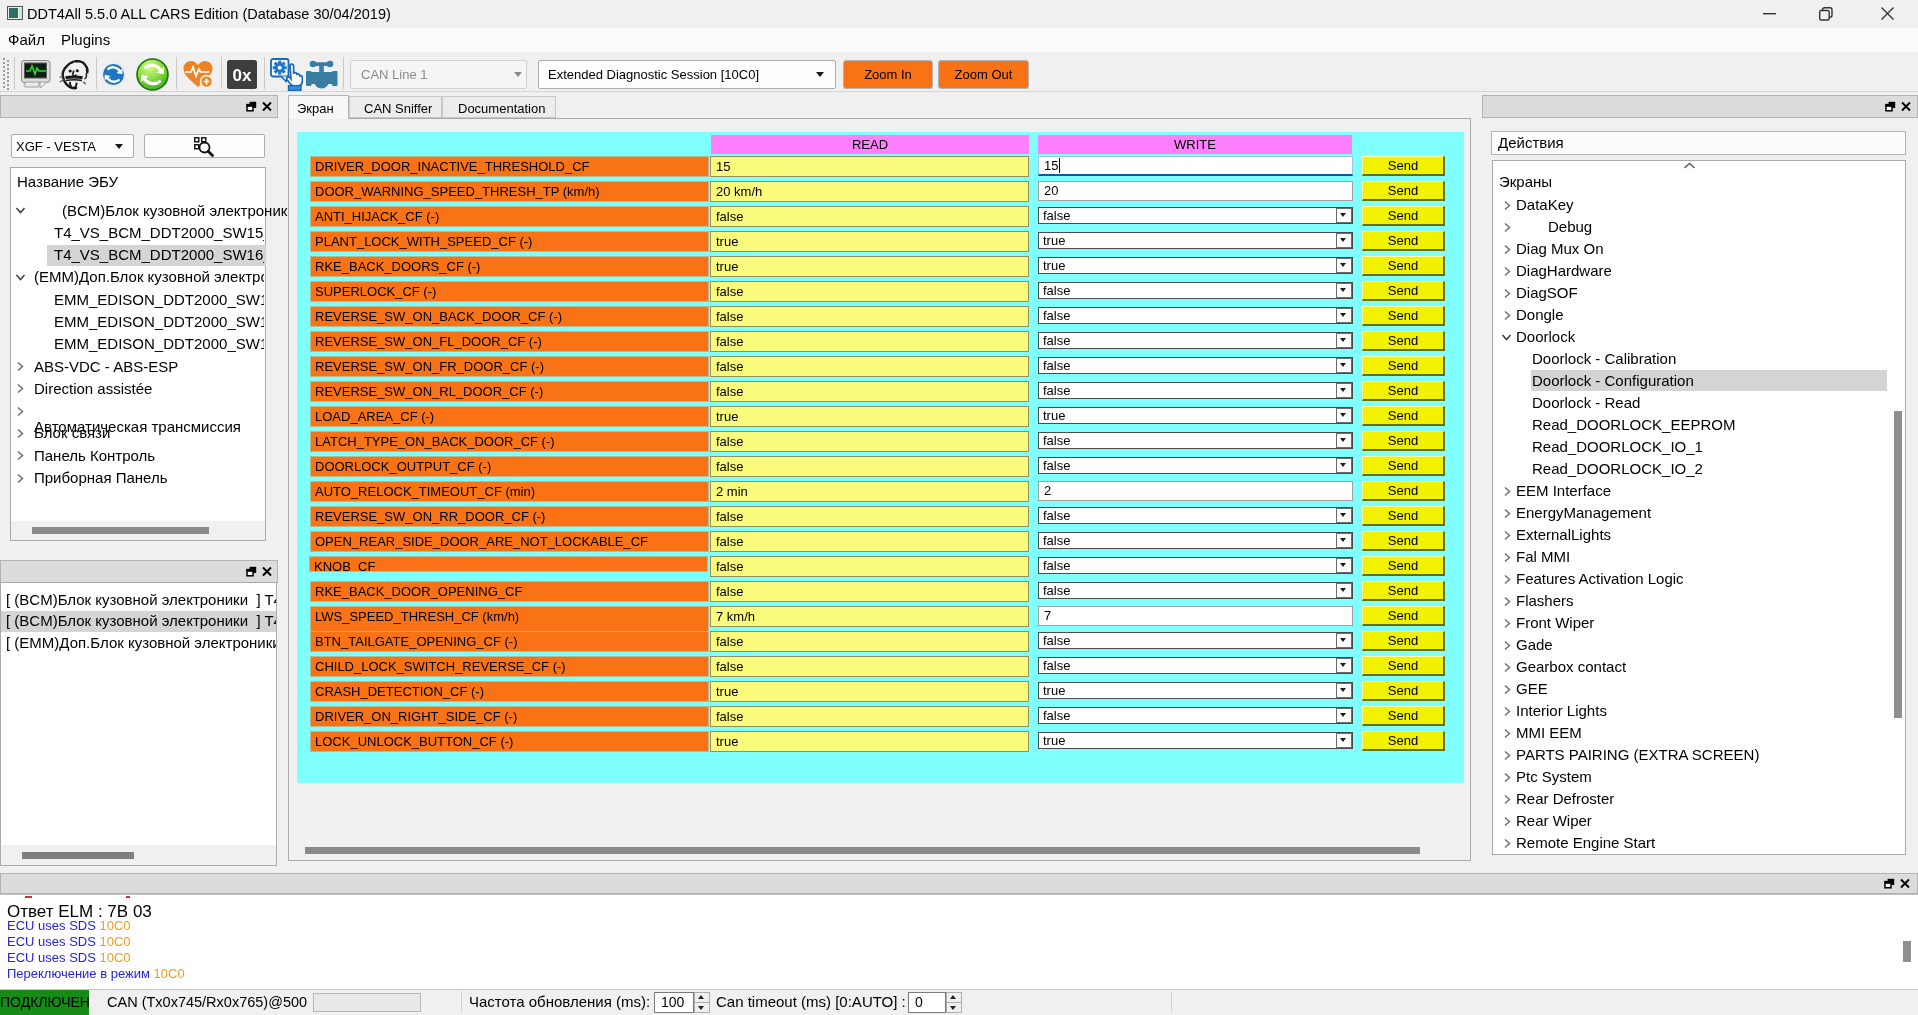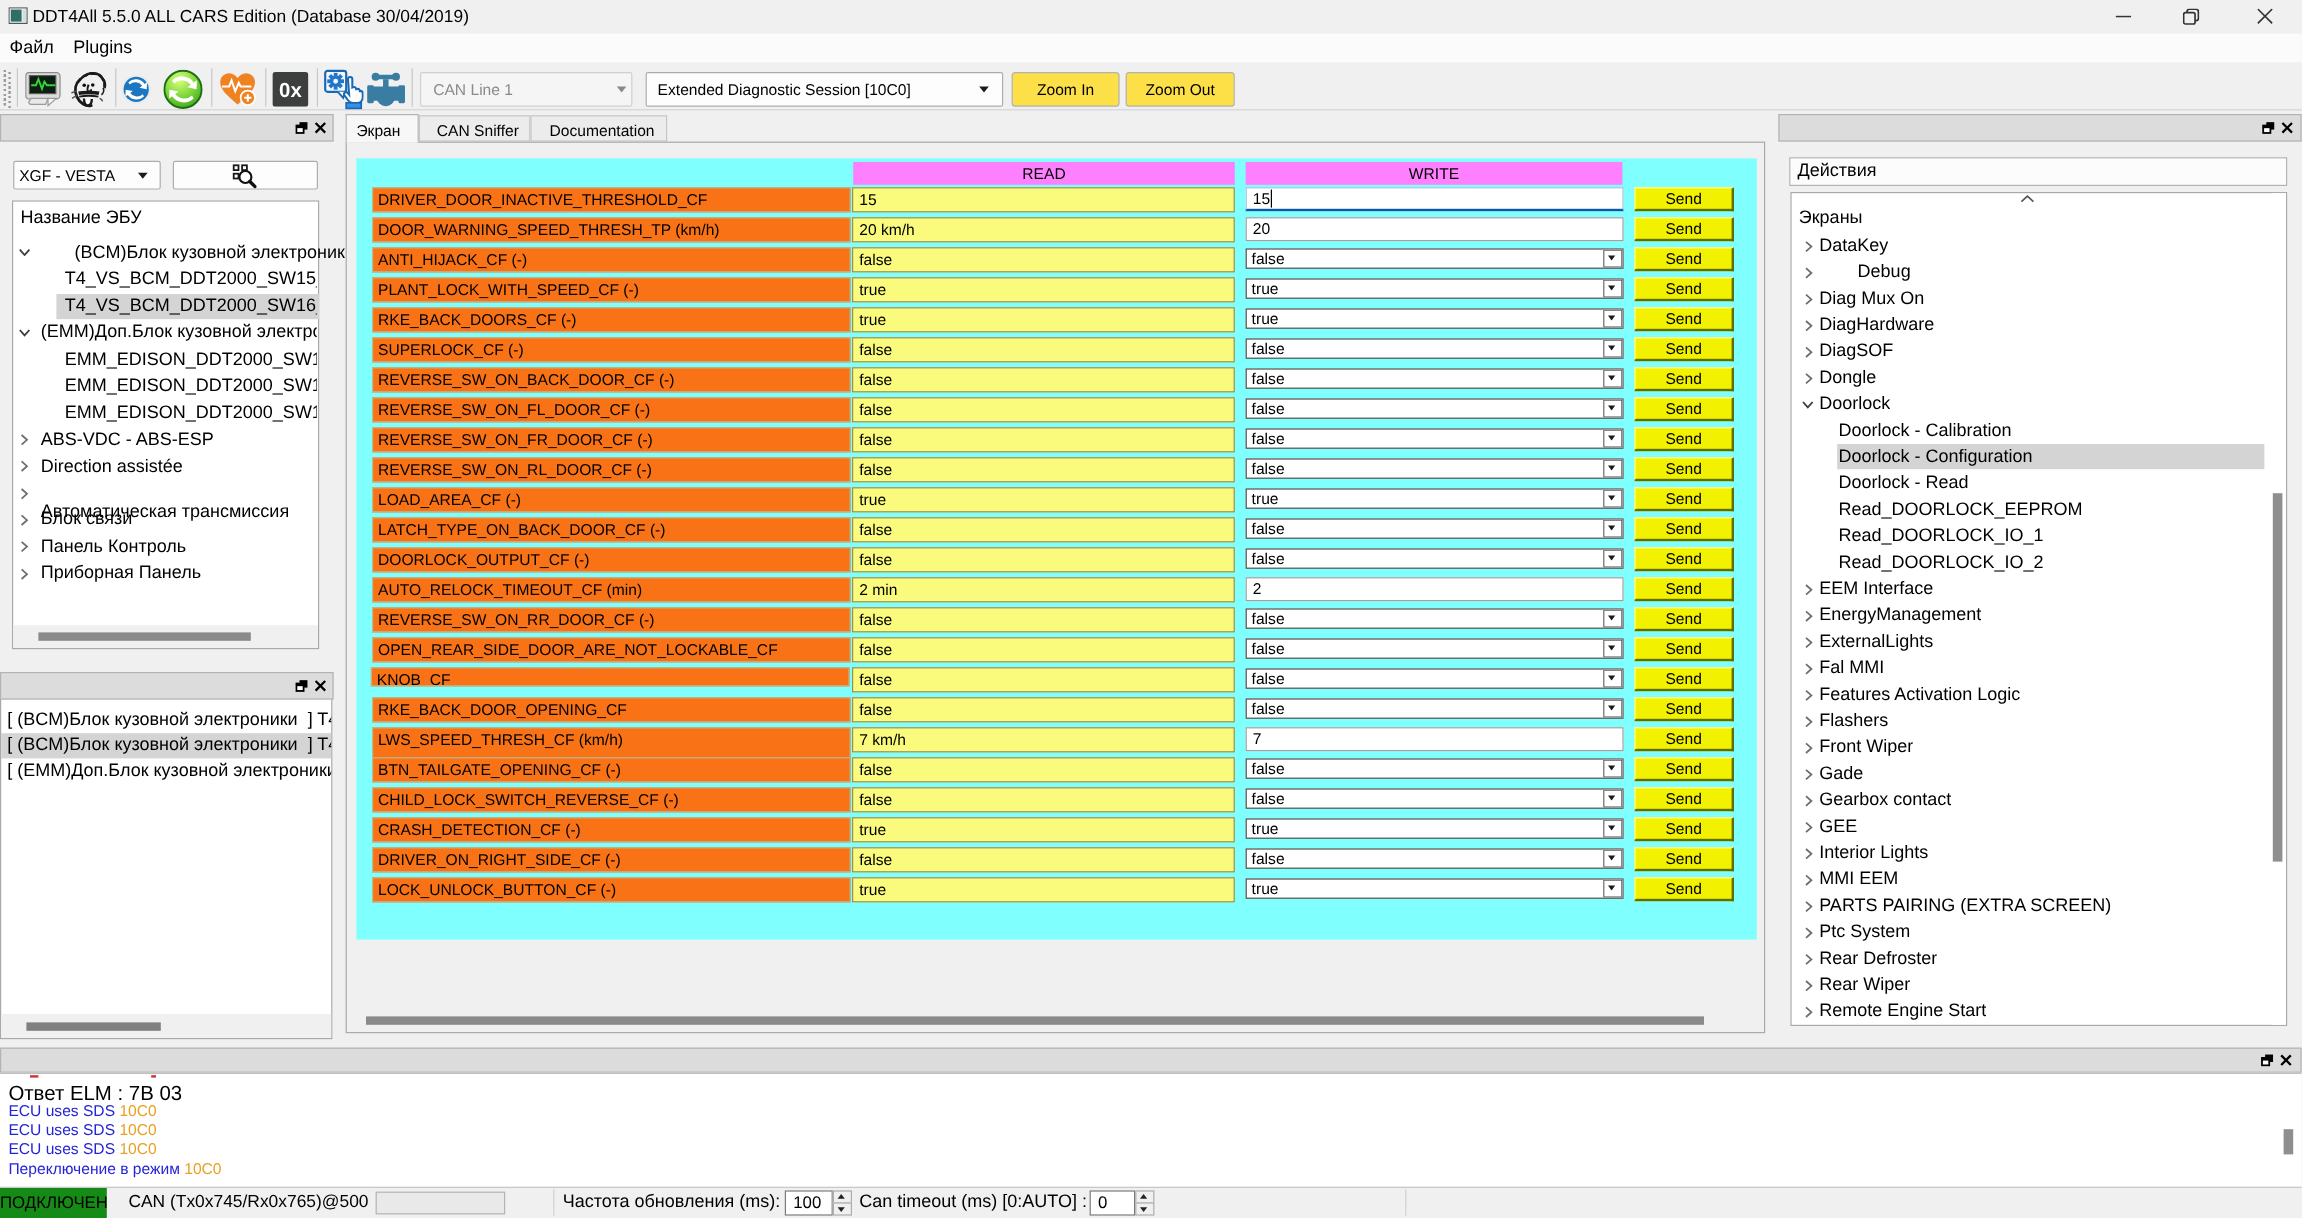--- a/index.html
+++ b/index.html
@@ -1,20 +1,20 @@
 <!DOCTYPE html>
 <html><head><meta charset="utf-8">
 <style>
 *{margin:0;padding:0;box-sizing:border-box;}
 html,body{width:1918px;height:1015px;overflow:hidden;background:#f0f0f0;
  font-family:"Liberation Sans",sans-serif;}
 .abs{position:absolute;}
 .txt{position:absolute;white-space:nowrap;color:#000;}
 .box{position:absolute;background:#fff;border:1px solid #a9a9a9;}
-.btn{position:absolute;background:#fde047;border:1px solid #b2b2b2;border-radius:3px;
+.btn{position:absolute;background:#f97316;border:1px solid #b2b2b2;border-radius:3px;
  display:flex;align-items:center;justify-content:center;font-size:13px;color:#000;}
 .sel{position:absolute;background:#d4d4d4;}
 .sep{position:absolute;width:1px;background:#c9c9c9;}
 .lbl{position:absolute;background:#f97316;border:1px solid #b9b98f;font-size:13px;
  color:#000;white-space:nowrap;overflow:hidden;line-height:19px;padding-left:4px;}
 .rdb{position:absolute;background:#fafa7d;border:1px solid #90905a;font-size:13px;
  color:#000;white-space:nowrap;overflow:hidden;line-height:19px;padding-left:5px;}
 .wtxt{position:absolute;background:#fff;border:1px solid #a0a0a0;font-size:13px;
  line-height:18px;padding-left:5px;white-space:nowrap;}
 .wcmb{position:absolute;background:#fff;border:1px solid #4a4a4a;font-size:13px;

